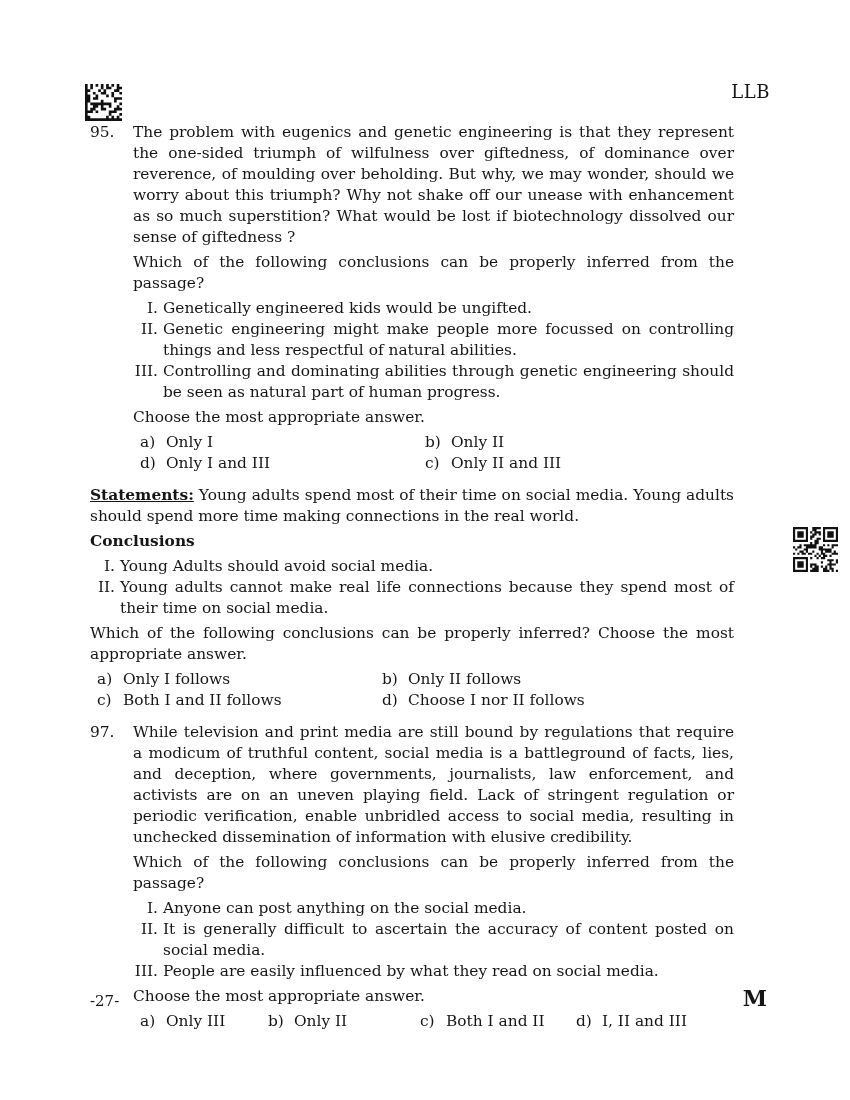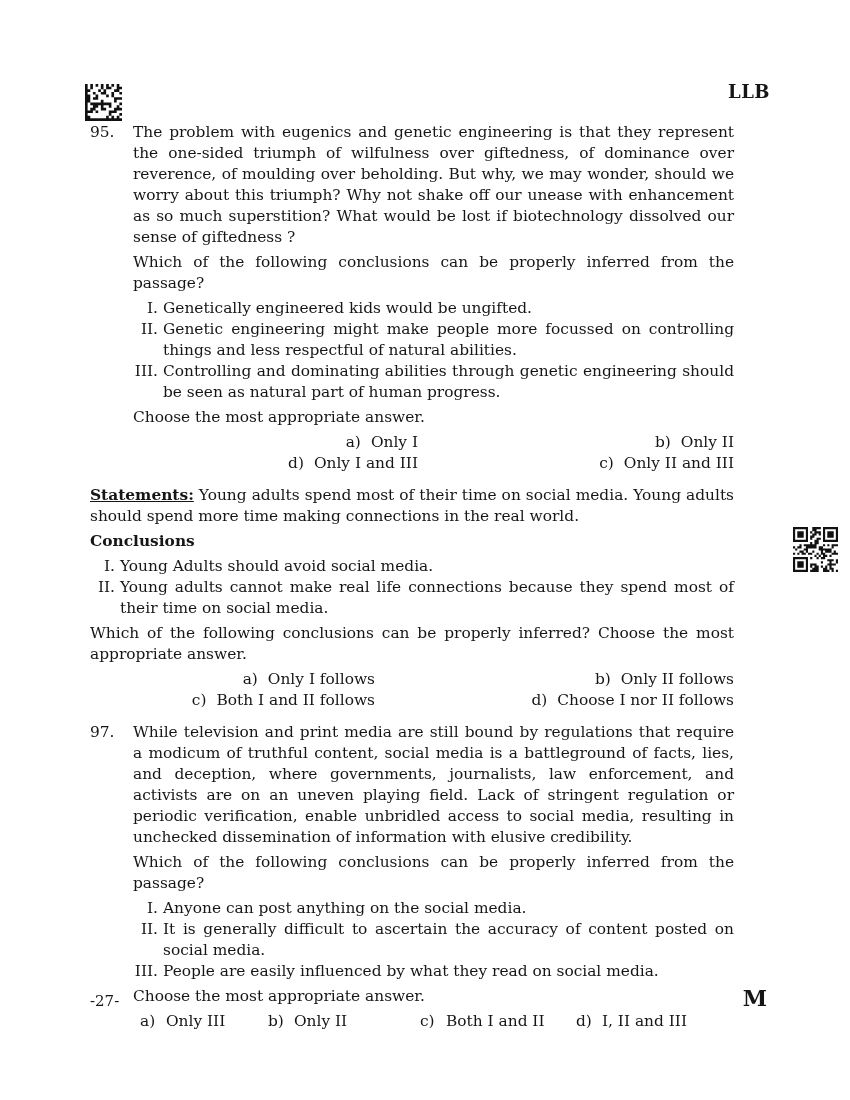--- a/index.html
+++ b/index.html
@@ -12,42 +12,42 @@
     color:#161616;
     overflow:hidden;
   }
   .code-box{position:absolute;}
   .code-box svg{display:block;width:100%;height:100%;}
   .datamatrix{left:85px;top:84px;width:37px;height:37px;}
   .qr-right{left:793px;top:527px;width:45px;height:45px;}
 
   .header-llb{
     position:absolute;top:81px;right:80px;
-    font-weight:bold;font-size:18px;letter-spacing:.5px;
+    font-weight:normal;font-size:18px;letter-spacing:.5px;
   }
 
   .content{
     position:absolute;left:90px;top:122px;width:644px;
     font-size:15.4px;line-height:21px;
   }
   .question{display:flex;margin-bottom:9px;}
   .qnum{width:43px;flex:0 0 43px;}
   .qbody{flex:1;min-width:0;}
 
   .para{margin:0 0 4px 0;text-align:justify;}
   .para b{font-weight:bold;text-decoration:underline;}
   .subheading{font-weight:bold;margin:1px 0 4px 0;}
 
   .roman-list{margin:0 0 4px 0;}
   .roman-item{display:flex;}
   .numeral{flex:0 0 25px;text-align:right;}
   .rtext{flex:1;margin-left:5px;text-align:justify;}
 
   .opts{margin:2px 0 2px 0;}
-  .opts-2{display:grid;grid-template-columns:285px 1fr;text-align:right;}
+  .opts-2{display:grid;grid-template-columns:285px 1fr;}
   .opts-2 .opt:nth-child(3){grid-row:2;grid-column:1;}
   .opts-2 .opt:nth-child(4){grid-row:2;grid-column:2;}
   .opts-4{display:grid;grid-template-columns:128px 152px 156px auto;}
   .opt{padding-left:7px;white-space:nowrap;}
   .optlab{display:inline-block;min-width:16px;}
   .opttext{margin-left:10px;}
 
   .footer-page{
     position:absolute;left:90px;top:992px;width:644px;
     text-align:left;font-size:15px;

